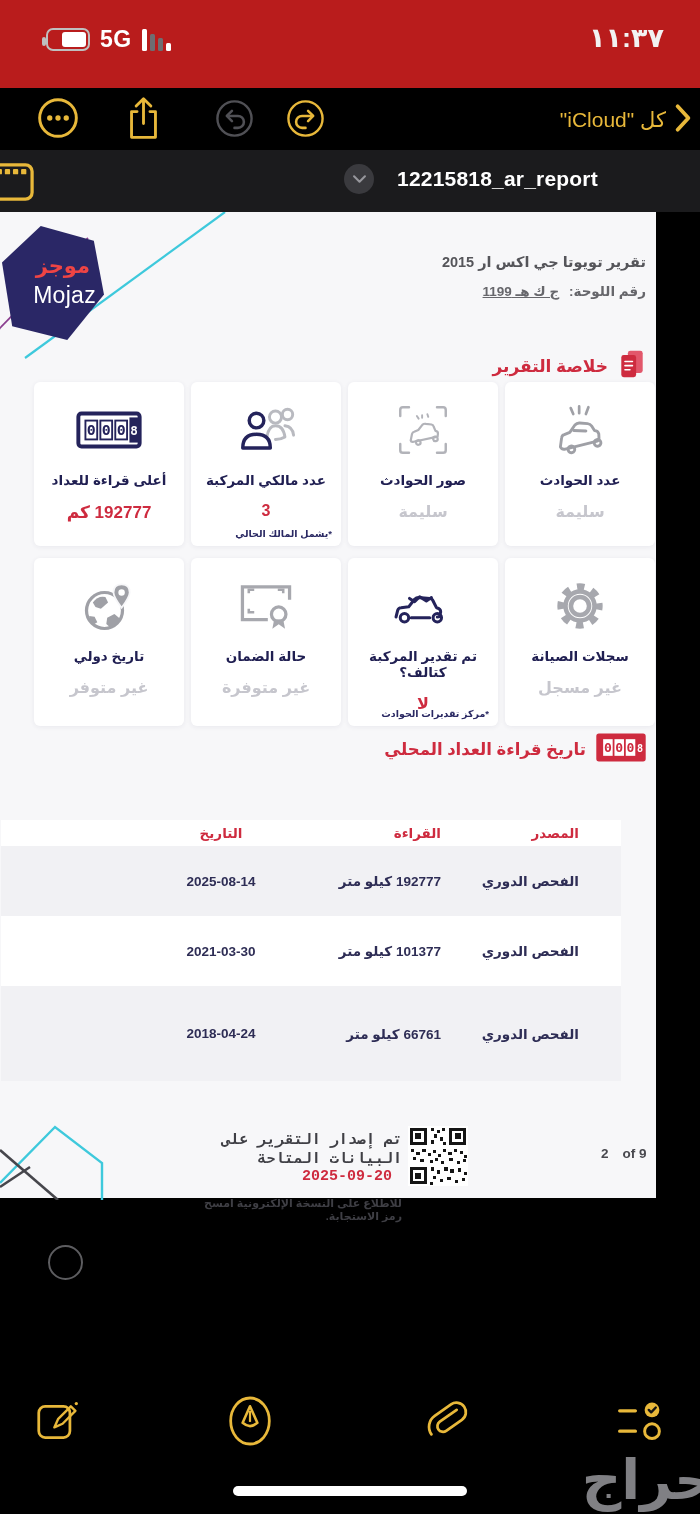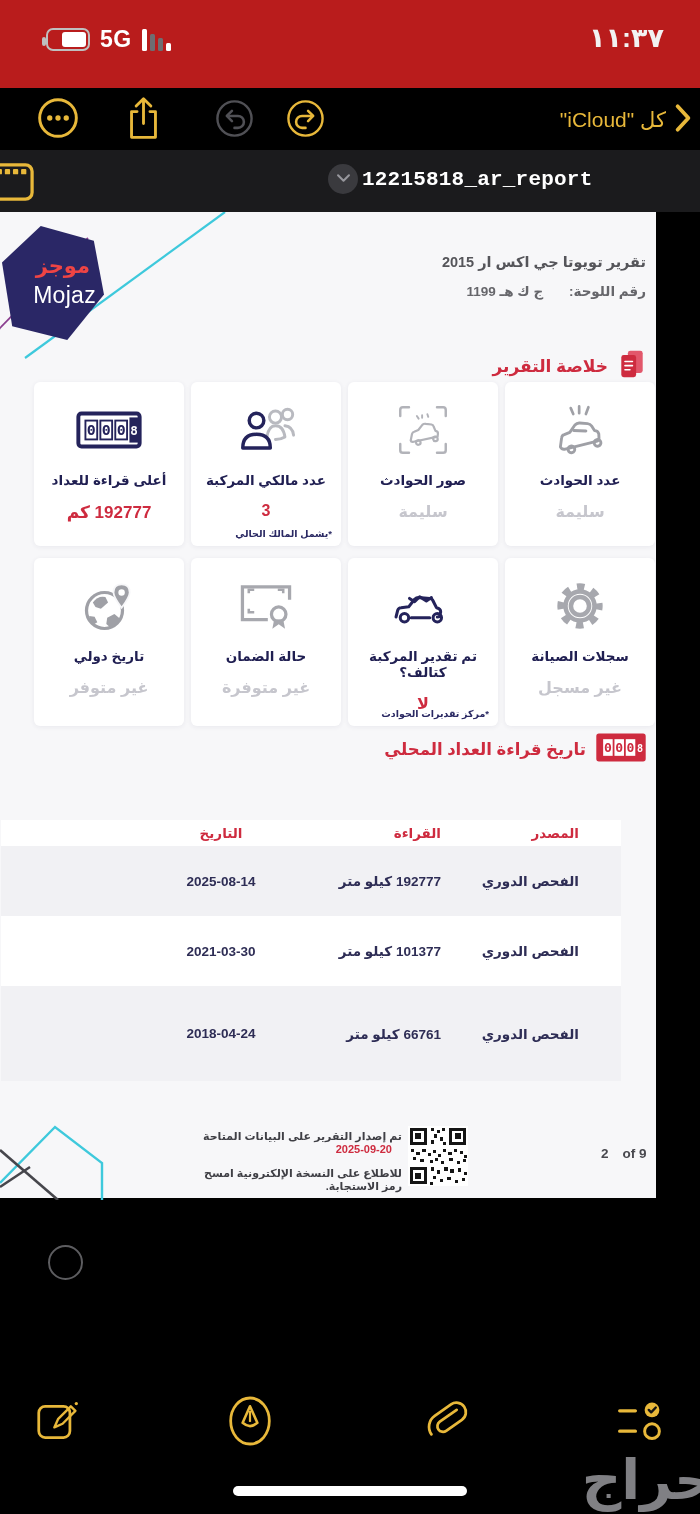--- a/index.html
+++ b/index.html
@@ -20,37 +20,37 @@
 
   
   .toolbar { position:absolute; top:88px; left:0; width:700px; height:62px; background:#000; }
   .tb-btn { position:absolute; top:8px; width:48px; height:48px; display:flex; align-items:center; justify-content:center; }
   .back { position:absolute; right:8px; top:8px; height:48px; display:flex; align-items:center; gap:8px; direction:ltr; }
   .back-label { color:#e8b83a; font-size:21px; font-weight:500; direction:rtl; }
 
   
   .title-bar { position:absolute; top:150px; left:0; width:700px; height:62px; background:#1b1b1d; }
   .thumb-btn { position:absolute; left:-10px; top:12px; }
-  .doc-title-wrap { position:absolute; left:328px; top:14px; display:flex; align-items:center; gap:4px;font-family:Liberation Mono, monospace; }
+  .doc-title-wrap { position:absolute; left:344px; top:14px; display:flex; align-items:center; gap:23px; }
   .chev-circle { width:30px; height:30px; border-radius:50%; background:#3a3a3e; display:flex; align-items:center; justify-content:center; }
   .doc-title { color:#fff; font-size:21px; font-weight:600; letter-spacing:.2px; }
 
   
   .page { position:absolute; top:212px; left:0; width:656px; height:986px; background:#f7f7f9; direction:rtl; }
 
   .logo-lines { position:absolute; left:0; top:0; }
   .hexagon { position:absolute; left:2px; top:14px; width:102px; height:114px; background:#2a2766;
              clip-path:polygon(38% 0, 90% 13%, 100% 60%, 64% 100%, 10% 88%, 0 32%); }
   .hexagon .ar { position:absolute; right:14px; top:28px; color:#ef4444; font-size:21px; font-weight:700; }
   .hexagon .en { position:absolute; right:8px; top:56px; color:#fff; font-size:23px; font-weight:400; letter-spacing:.3px; }
 
   .doc-head { position:absolute; right:10px; top:42px; text-align:right; }
   .doc-head .t1 { color:#55555a; font-size:14.5px; font-weight:700; }
   .doc-head .t2 { color:#66666b; font-size:13.5px; font-weight:600; margin-top:13px; }
-  .doc-head .t2 .val { margin-right:22px; }
+  .doc-head .t2 .val { margin-right:6px;text-decoration:underline; }
 
   .sec-head { position:absolute; right:10px; display:flex; align-items:center; gap:10px; }
   .sec-head .txt { color:#ce2b3f; font-size:17px; font-weight:700; }
   .sec1 { top:136px; }
   .sec2 { top:521px; }
 
   .cards { position:absolute; top:170px; left:34px; width:621px; display:grid; direction:rtl;
            grid-template-columns:repeat(4,1fr); grid-template-rows:164px 168px; gap:12px 7px; }
   .card { position:relative; background:#fff; border-radius:6px; box-shadow:0 1px 5px rgba(40,40,80,.07);
           display:flex; flex-direction:column; align-items:center; padding-top:16px; }
@@ -68,21 +68,21 @@
   .t-body-row { height:70px; }
   .t-body-row span { color:#2e2d55; font-size:13.5px; font-weight:700; }
   .row-alt { background:#f1f1f4; }
   .row-plain { background:#fff; }
   .c-src { width:180px; padding-right:42px; text-align:right; }
   .c-read { width:150px; }
   .c-date { width:140px; text-align:center; direction:ltr; }
 
   .footer-decor { position:absolute; left:0; top:893px; }
   .footer-text { position:absolute; left:188px; top:918px; width:214px; text-align:right; direction:rtl; }
-  .footer-text .l1 { font-size:11px; font-weight:700; color:#3f3f45; }
+  .footer-text .l1 { font-size:15px; font-weight:700; color:#3f3f45;font-family:Liberation Mono, monospace; }
   .footer-text .l1 .d { color:#ce2b3f; margin-right:10px; display:inline-block; direction:ltr; }
   .footer-text .l2 { margin-top:12px; font-size:11px; font-weight:600; color:#3f3f45; }
   .qr { position:absolute; left:408px; top:914px; }
   .page-info { position:absolute; left:601px; top:934px; direction:ltr; color:#48484e; font-size:13.5px; font-weight:600; display:flex; gap:14px; }
 
   
   .scrub-circle { position:absolute; left:48px; top:1245px; width:35px; height:35px; border:2.5px solid #5d5d60; border-radius:50%; }
   .bottom-bar { position:absolute; left:0; top:1395px; width:700px; height:60px; }
   .bb-btn { position:absolute; top:0; width:56px; height:56px; display:flex; align-items:center; justify-content:center; }
   .watermark { position:absolute; right:-14px; top:1448px; color:#808084; font-size:55px; font-weight:800; direction:rtl; letter-spacing:2px; text-shadow:0 1px 2px #000; }

